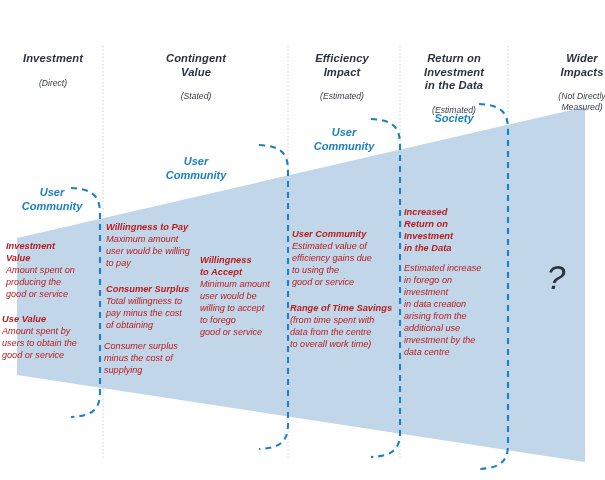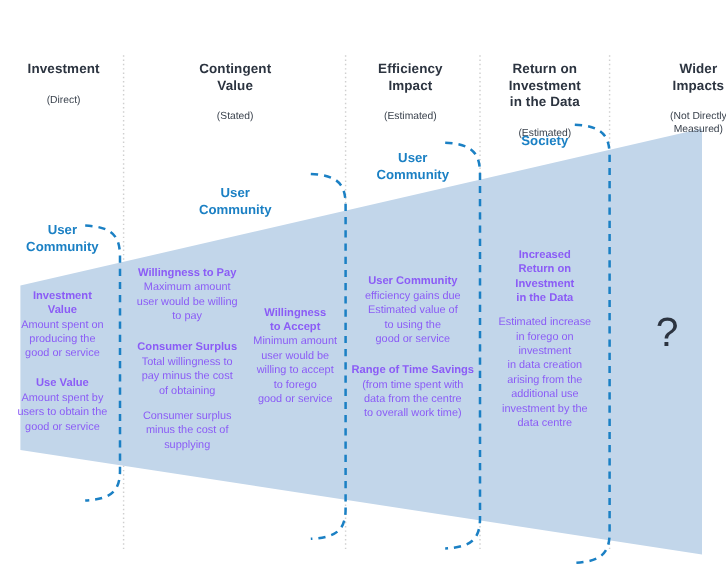--- a/index.html
+++ b/index.html
@@ -27,20 +27,21 @@
     width: 605px;
     height: 480px;
   }
   .layer {
     position: absolute;
     left: 0;
     top: 0;
     width: 605px;
     height: 368px;
     pointer-events: none;
+    font-style: italic;
   }
 
   
   .col-head {
     position: absolute;
     text-align: center;
     line-height: 1.22;
   }
   .col-head .ch-title {
     display: block;
@@ -63,22 +64,21 @@
     text-align: center;
     font-weight: bold;
     font-size: 11px;
     line-height: 1.25;
     color: #1b80c4;
   }
 
   
   .blk {
     position: absolute;
-    text-align: center;
-    color: #8b5cf6;
+    color: #b91c1c;
   }
   .blk .b-term {
     display: block;
     font-weight: bold;
     font-size: 9.3px;
     line-height: 1.3;
   }
   .blk .b-desc {
     display: block;
     font-size: 9.1px;
@@ -212,22 +212,22 @@
       <span class="b-term">to Accept</span>
       <span class="b-desc">Minimum amount</span>
       <span class="b-desc">user would be</span>
       <span class="b-desc">willing to accept</span>
       <span class="b-desc">to forego</span>
       <span class="b-desc">good or service</span>
     </div>
 
     <div class="blk" style="left:292px; top:228px; width:104px;">
       <span class="b-term">User Community</span>
+      <span class="b-desc">Estimated value of</span>
       <span class="b-desc">efficiency gains due</span>
-      <span class="b-desc">Estimated value of</span>
       <span class="b-desc">to using the</span>
       <span class="b-desc">good or service</span>
     </div>
 
     <div class="blk" style="left:290px; top:302px; width:108px;">
       <span class="b-term">Range of Time Savings</span>
       <span class="b-desc">(from time spent with</span>
       <span class="b-desc">data from the centre</span>
       <span class="b-desc">to overall work time)</span>
     </div>

